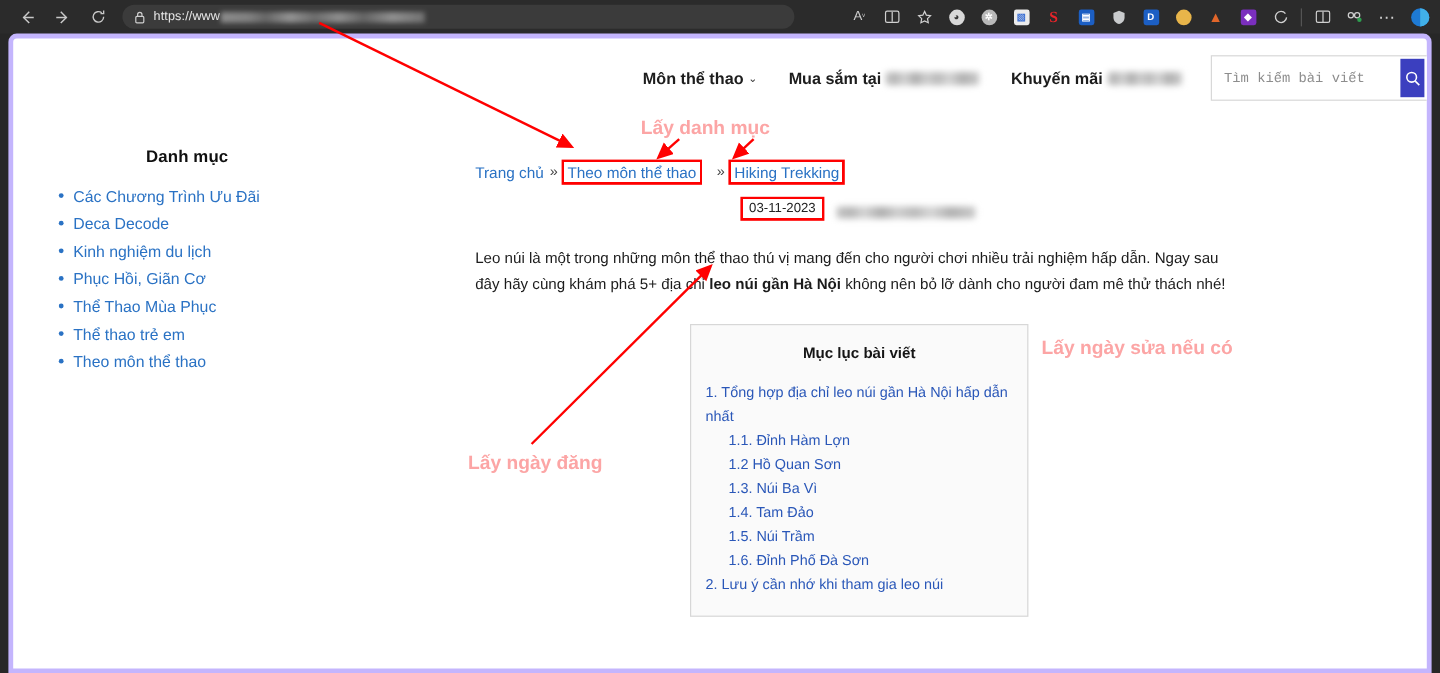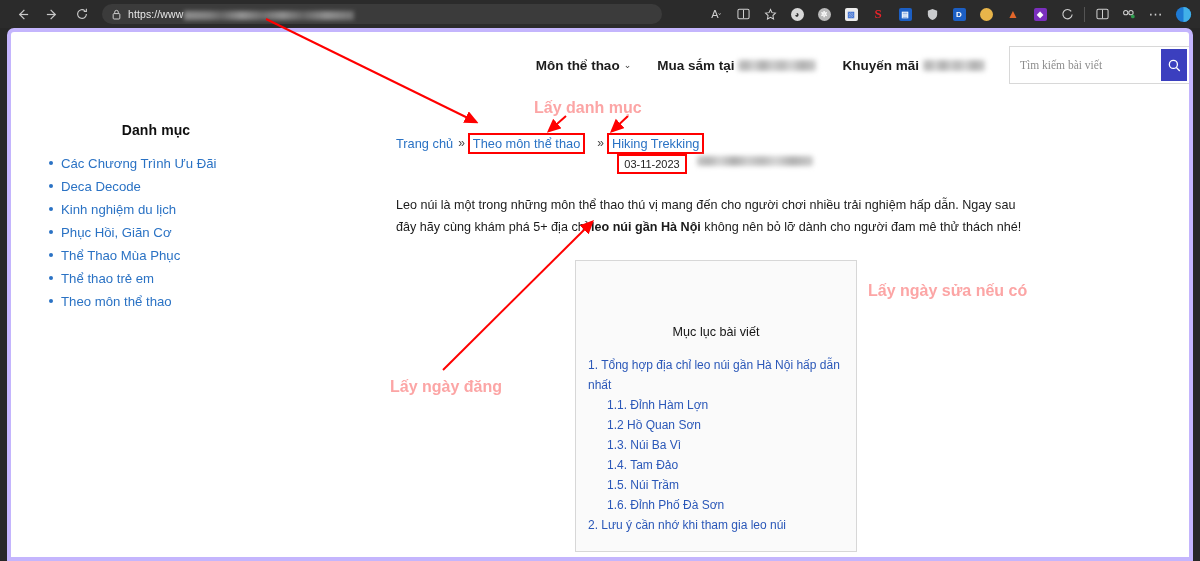--- a/index.html
+++ b/index.html
@@ -71,21 +71,21 @@
     filter: blur(2.6px); border-radius: 2px;
   }
   .search-wrap {
     margin-left: 24px; width: 182px; height: 38px;
     border: 1px solid #d8d8d8; background: #fff;
     display: flex; align-items: center;
   }
   .search-input {
     flex: 1; height: 100%; border: none; outline: none;
     font-size: 11.5px; color: #3a3a3a; padding-left: 10px;
-    font-family: Liberation Serif, serif; background: transparent;
+    font-family: Liberation Mono, monospace; background: transparent;
   }
   .search-input::placeholder { color: #8d8d8d; }
   .search-btn {
     width: 52px; height: 32px; margin-right: 3px;
     background: #3b3fbf; border: none; cursor: pointer;
     display: flex; align-items: center; justify-content: center;
   }
 
   
   .sidebar { position: absolute; left: 0; top: 90px; width: 290px; }
@@ -115,42 +115,41 @@
     color: #2a72c4; padding: 1px 3px;
     box-shadow: 0 0 0 2px #ff0000; position: relative;
   }
   .bc-gap { width: 9px; }
 
   .art-title {
     margin-top: 16px; text-align: center; font-size: 21.5px;
     font-weight: bold; color: #111; letter-spacing: -.2px;
   }
   .meta-row {
-    margin-top: 2px; display: flex; align-items: flex-start; justify-content: center; gap: 12px;
+    margin-top: 12px; display: flex; align-items: flex-end; justify-content: center; gap: 12px;
   }
   .date-box {
     font-size: 11px; color: #222; padding: 2px 5px;
     box-shadow: 0 0 0 2px #ff0000;
   }
   .author-blur { width: 116px; height: 10px; }
 
   .para {
     margin-top: 22px; font-size: 12.6px; line-height: 22px; color: #1b1b1b;
   }
   .para b { font-weight: bold; }
 
   .toc {
     margin: 22px auto 0; width: 282px;
     border: 1px solid #d7d7d7; background: #fafafa;
     padding: 16px 0 16px 0;
   }
   .toc-title {
-    text-align: center; font-size: 12.6px; font-weight: normal; color: #151515;
+    text-align: center; font-size: 12.6px; font-weight: bold; color: #151515;
     margin-bottom: 16px;
-    margin-top: 48px;
   }
   .toc-l1 {
     font-size: 12px; color: #2a57b8; line-height: 20px; padding-left: 12px;
   }
   .toc-l2 {
     font-size: 12px; color: #2a57b8; line-height: 20px; padding-left: 31px;
   }
 
   
   .anno {

